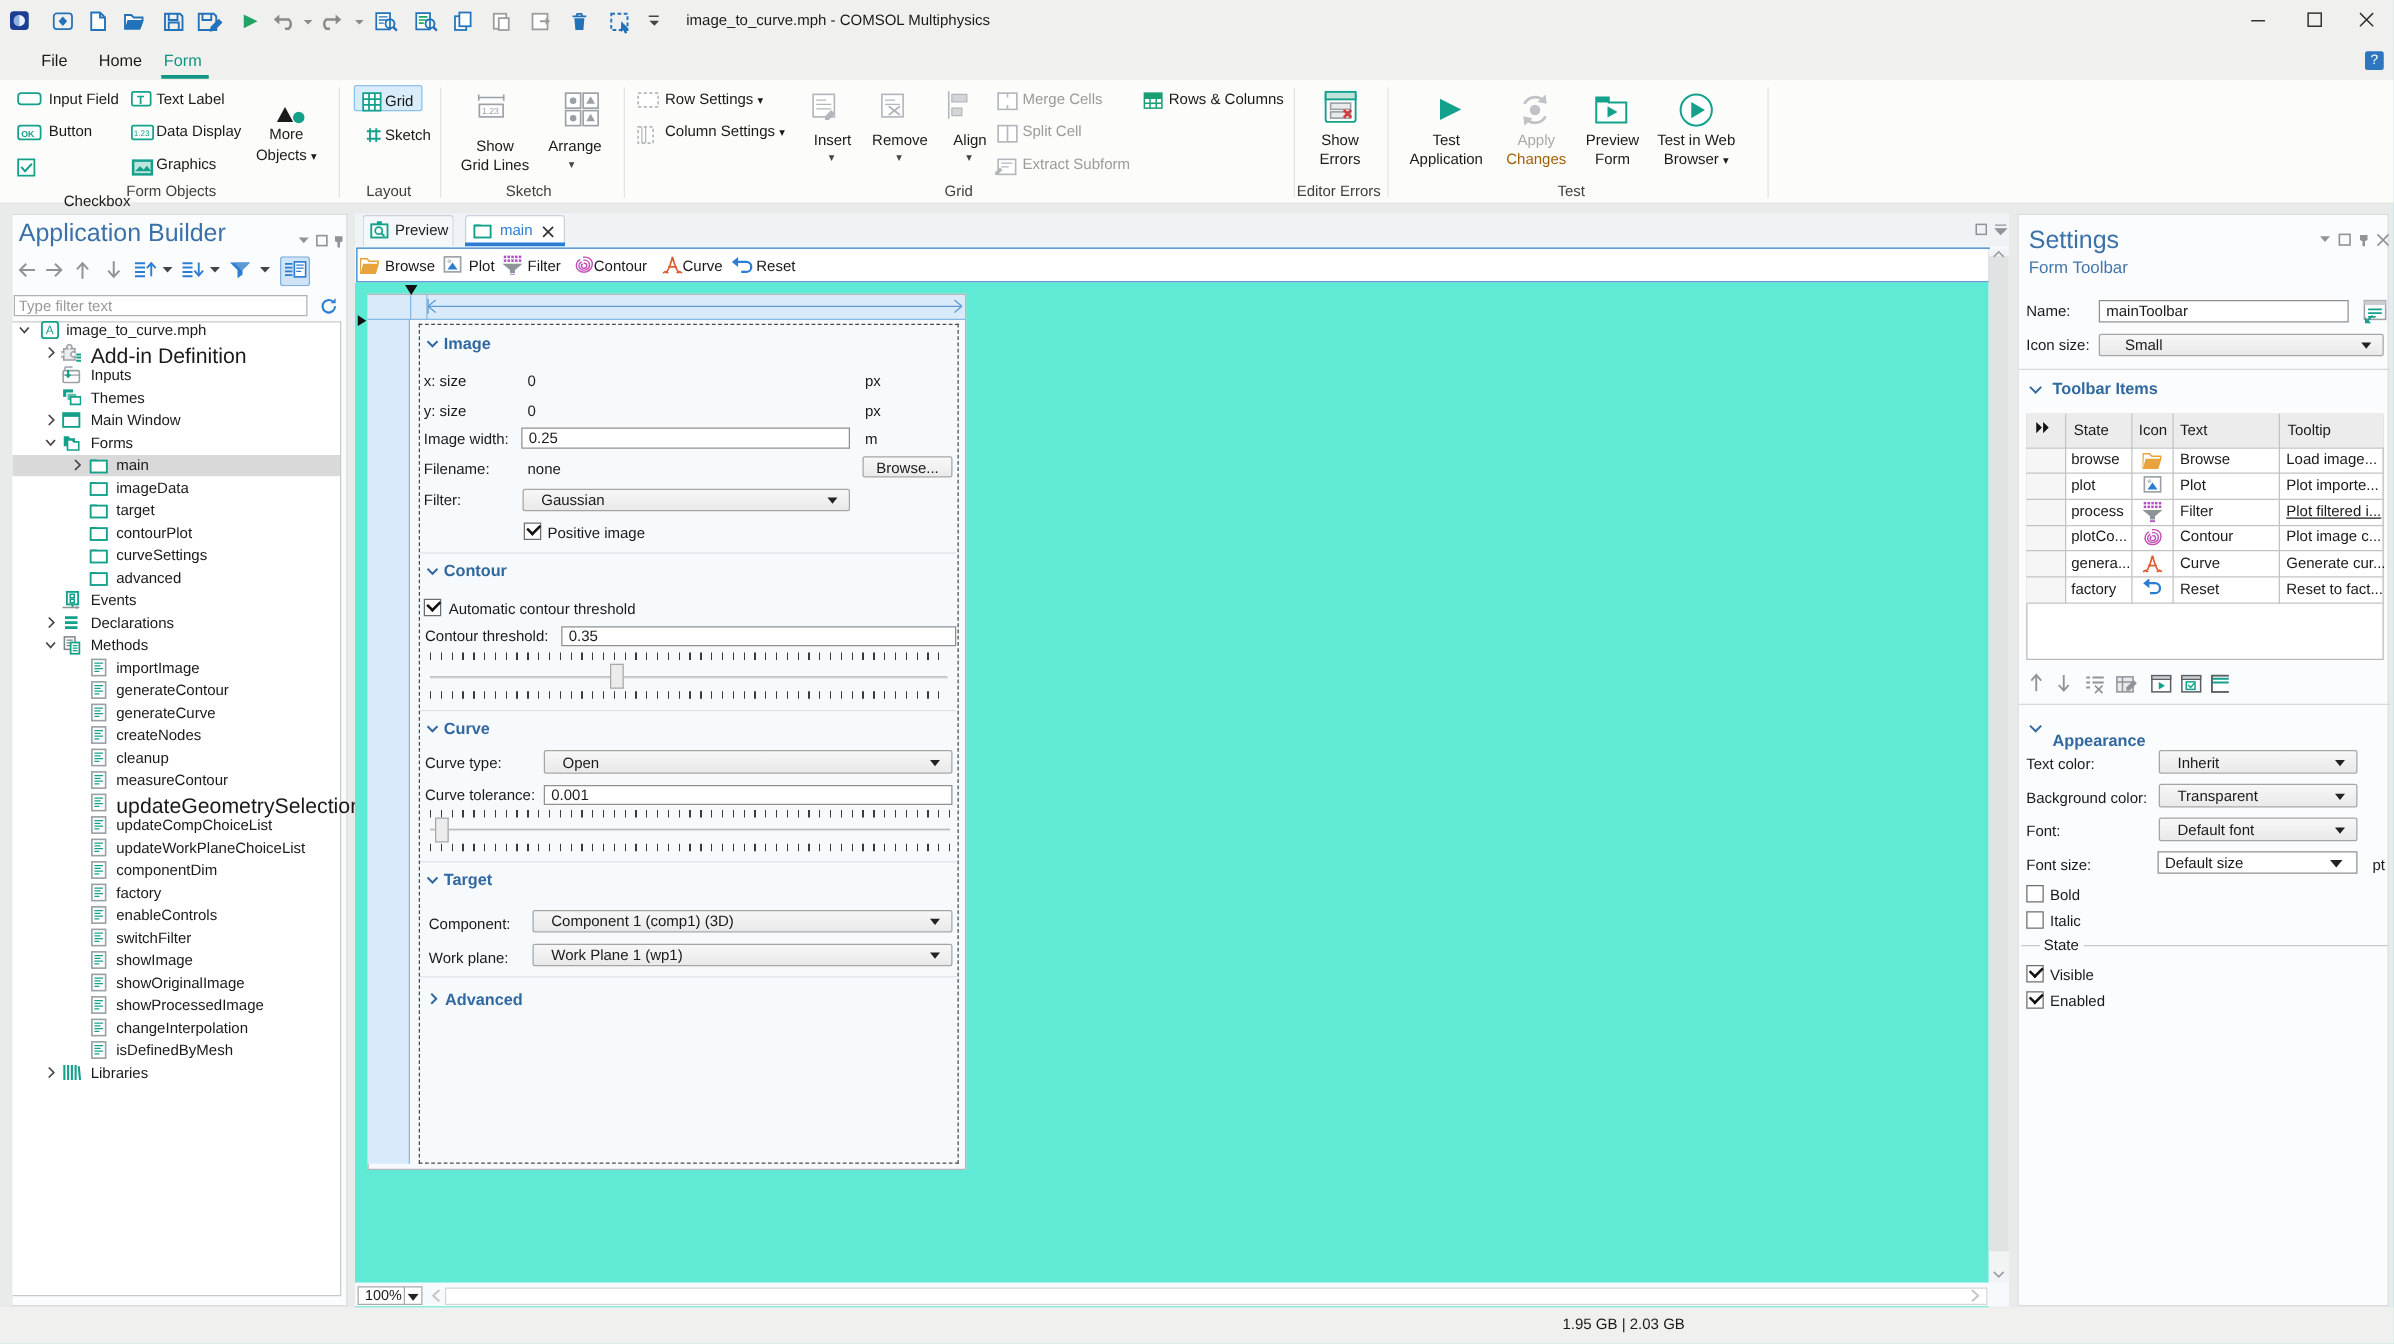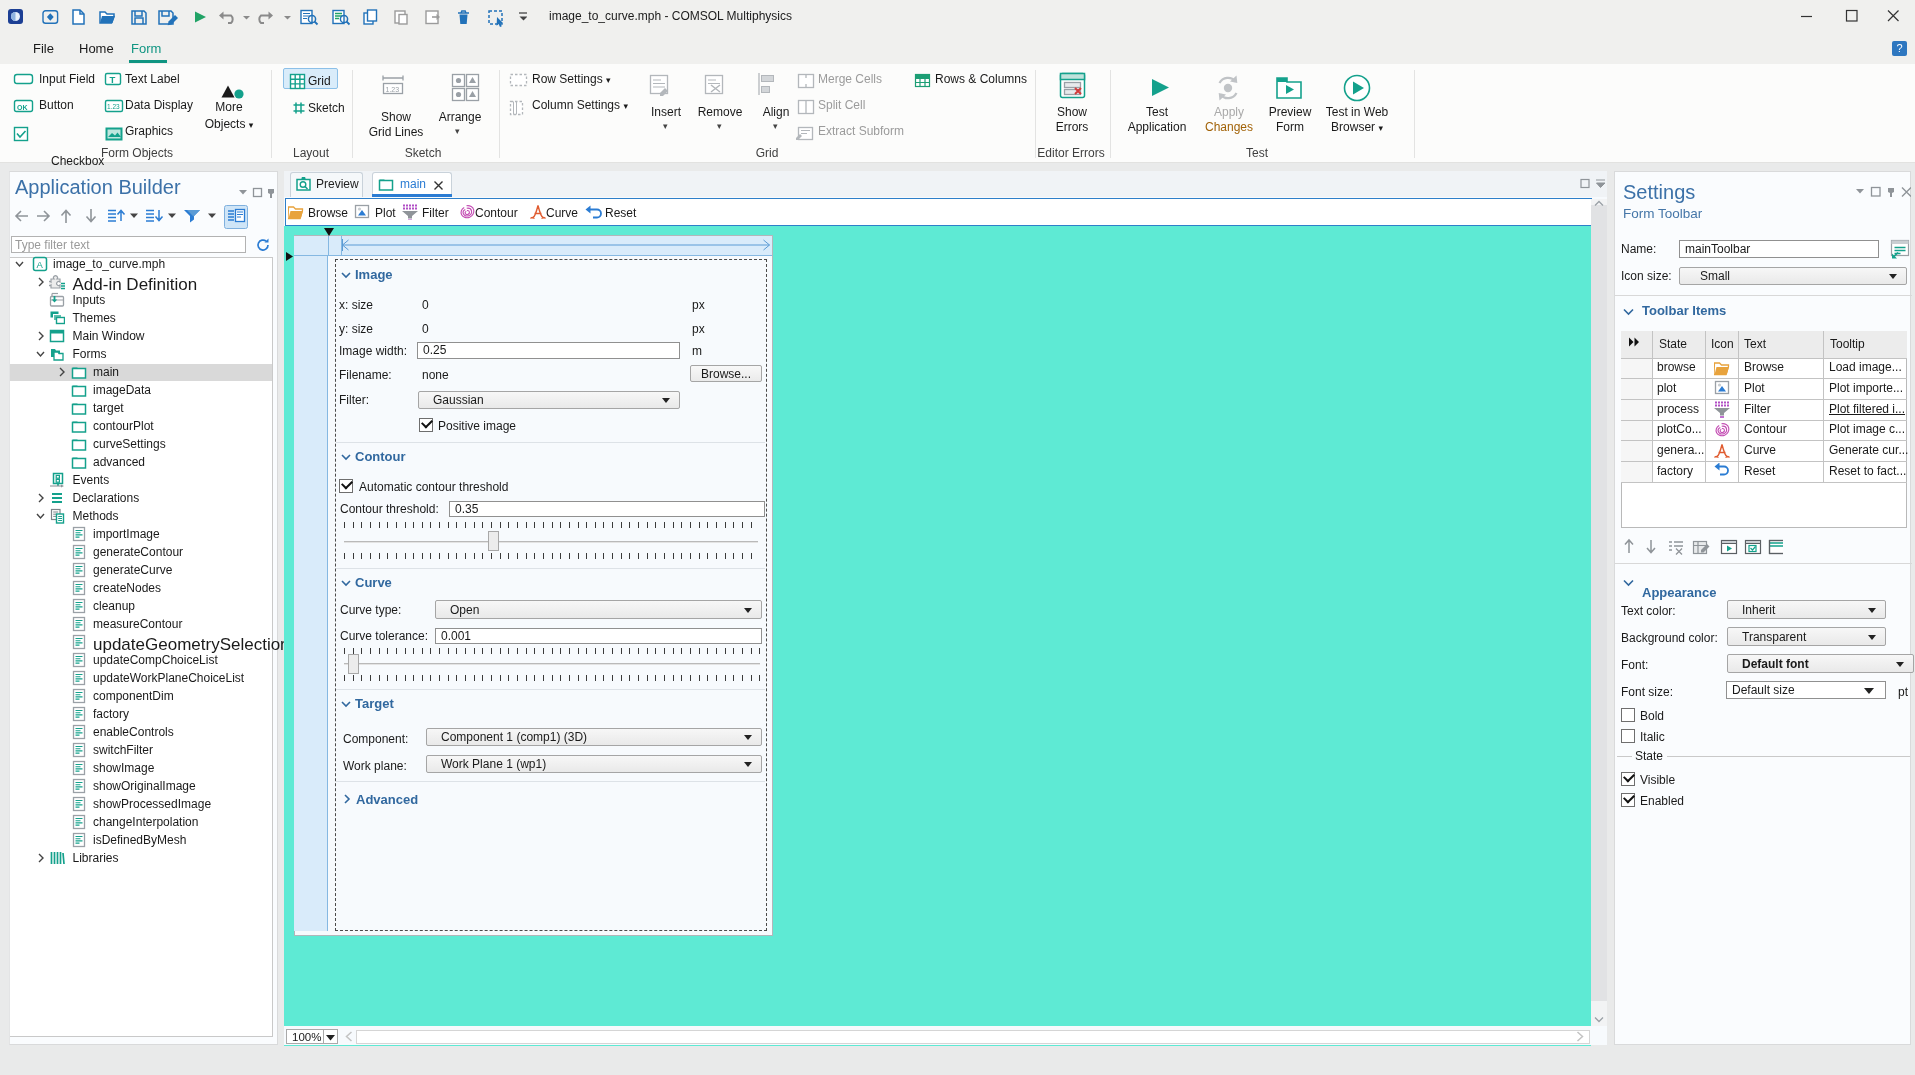--- a/index.html
+++ b/index.html
@@ -887,21 +887,21 @@
     <div class="dd" style="left:112px;top:428px;width:159px;height:19px;">
         <span class="txt">Inherit</span>
         <span class="arr"></span>
       </div>
     <div class="abs lbl" style="left:6px;top:459px;">Background color:</div>
     <div class="dd" style="left:112px;top:455px;width:159px;height:19px;">
         <span class="txt">Transparent</span>
         <span class="arr"></span>
       </div>
     <div class="abs lbl" style="left:6px;top:486px;">Font:</div>
-    <div class="dd" style="left:112px;top:482px;width:187px;height:19px;font-weight:bold;">
+    <div class="dd" style="left:112px;top:482px;width:159px;height:19px;">
         <span class="txt">Default font</span>
         <span class="arr"></span>
       </div>
     <div class="abs lbl" style="left:6px;top:513px;">Font size:</div>
     <div class="inp" style="left:111px;top:509px;width:160px;height:18px;">
         <span>Default size</span>
       </div>
     <svg class="abs" style="left:248px;top:515px" width="12" height="8">
         <path d="M1 1h10L6 7z" fill="#222"></path>
       </svg>
@@ -911,13 +911,16 @@
     <div class="cb" style="left:6px;top:557px;"></div>
     <div class="abs lbl" style="left:25px;top:558px;">Italic</div>
     <div class="abs" style="left:2px;top:584px;width:15px;height:1px;background:#c9c9c9;"></div>
     <div class="abs lbl" style="left:20px;top:577px;">State</div>
     <div class="abs" style="left:52px;top:584px;width:243px;height:1px;background:#c9c9c9;"></div>
     <div class="cb on" style="left:6px;top:600px;"></div>
     <div class="abs lbl" style="left:25px;top:601px;">Visible</div>
     <div class="cb on" style="left:6px;top:621px;"></div>
     <div class="abs lbl" style="left:25px;top:622px;">Enabled</div>
   </div>
+  <div class="abs" id="statusbar">
+    <div class="abs" style="left:1250px; top:6px; font-size:12px;">1.95 GB | 2.03 GB</div>
+  </div>
 </div>
 
 </body></html>

